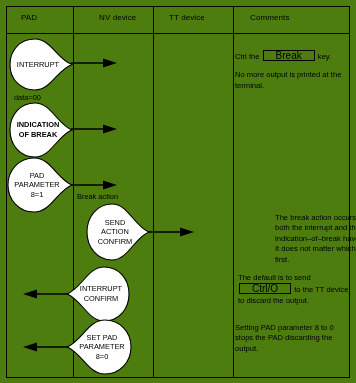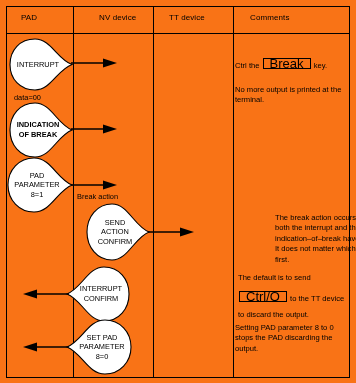--- a/index.html
+++ b/index.html
@@ -8,21 +8,21 @@
     background: #ffffff;
   }
   body {
     font-family: "Liberation Sans", sans-serif;
     color: #000000;
   }
   #page {
     position: relative;
     width: 356px;
     height: 383px;
-    background: #f97316;
+    background: #4d7c0f;
     overflow: hidden;
   }
 
   
   #table-frame {
     position: absolute;
     left: 6px;
     top: 6px;
     width: 344px;
     height: 372px;
@@ -97,24 +97,24 @@
     position: absolute;
     font-size: 7.6px;
     line-height: 10.4px;
     width: 112px;
   }
   .comment-block p { margin: 0 0 8px 0; }
   .comment-block p:last-child { margin-bottom: 0; }
   .keycap {
     display: inline-block;
     border: 1px solid #000000;
-    padding: 0 6px;
+    padding: 0 12px;
     line-height: 9px;
-    font-size: 13px;
-    margin: 8px 1px;
+    font-size: 10px;
+    margin: 0 1px;
   }
 </style>
 </head>
 <body>
 
 <div id="page">
 
   <div id="table-frame">
     <div id="header-rule"></div>
 

